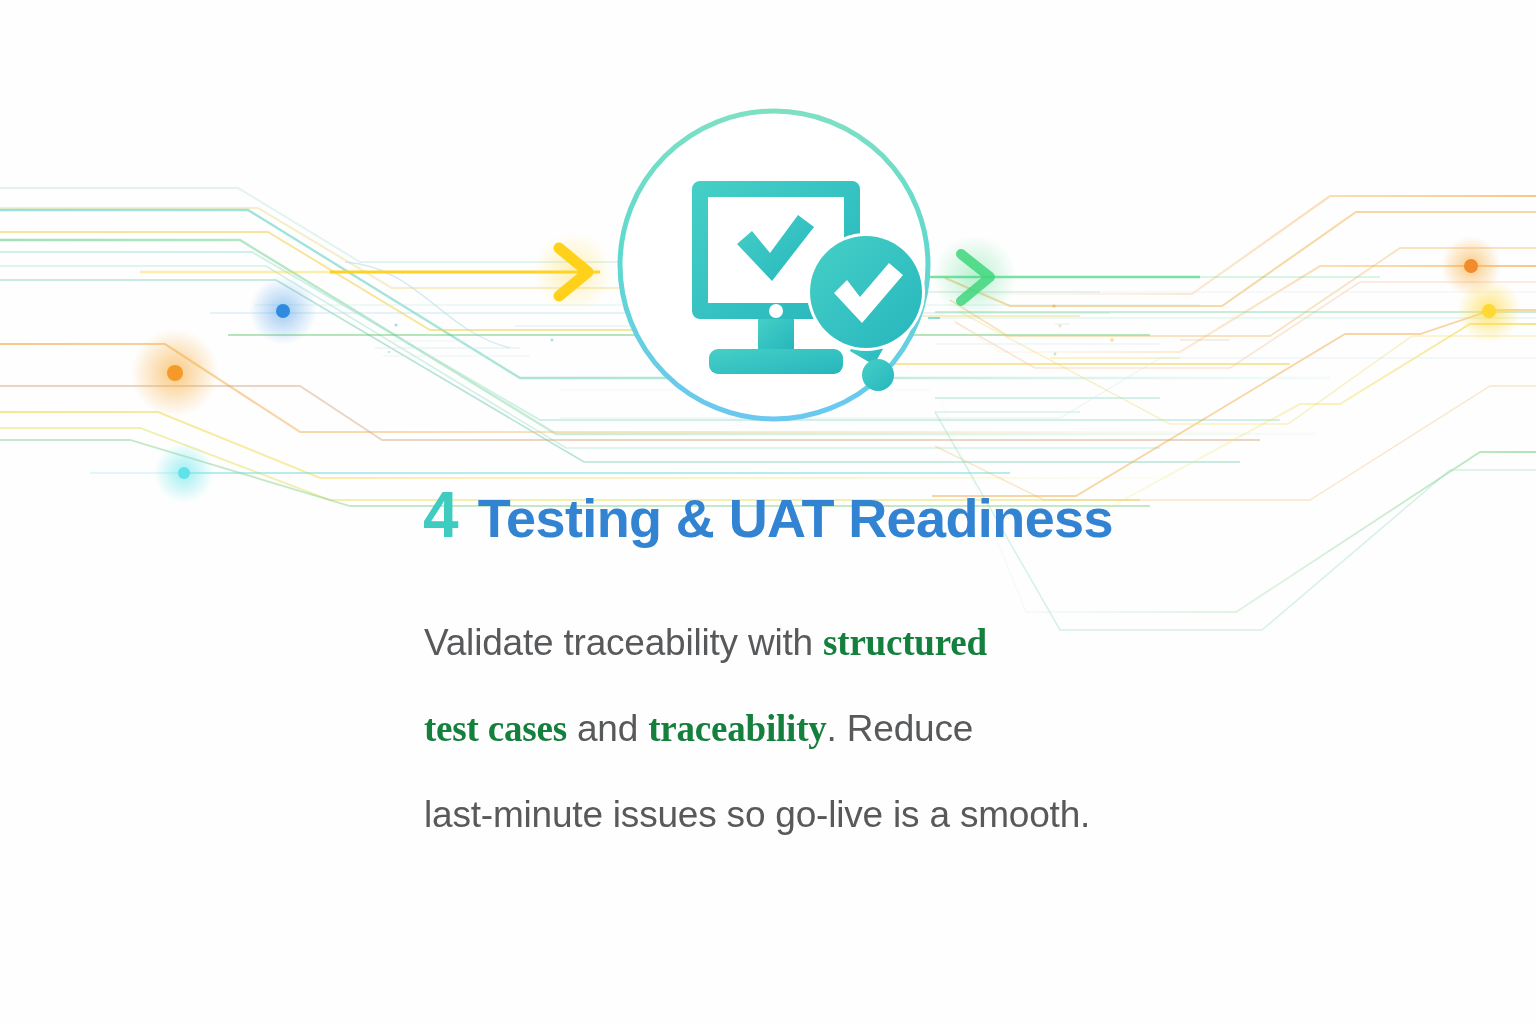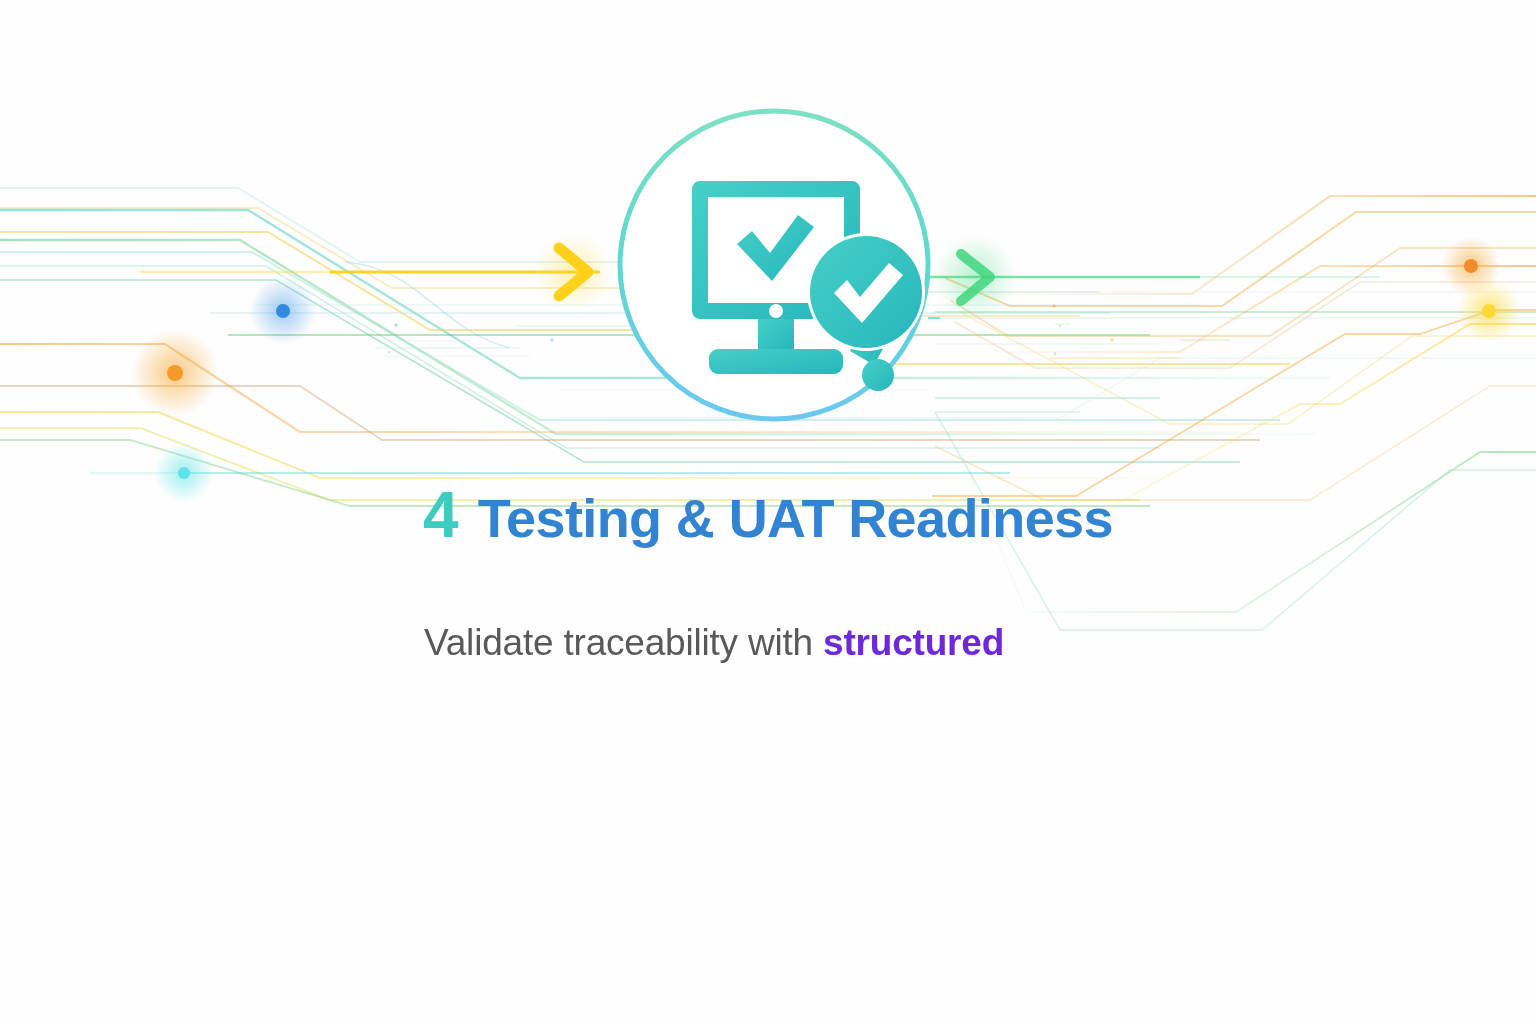--- a/index.html
+++ b/index.html
@@ -71,22 +71,23 @@
     top: 600px;
     width: 800px;
     font-family: "Liberation Sans", sans-serif;
     font-size: 37px;
     line-height: 86px;
     color: #58595b;
     font-weight: normal;
     letter-spacing: -0.2px;
   }
   .hl {
-    color: #6d28d9;
+    color: #15803d;
     font-weight: bold;
+    font-family: Liberation Serif, serif;
   }
   .line { display: block; }
 </style>
 </head>
 <body>
 
 <div class="slide">
 
   <svg class="circuit-bg" viewBox="0 0 1536 1024" width="1536" height="1024">
     <defs>
@@ -307,15 +308,17 @@
       <path d="M 222 190 L 235 177 L 248 194 L 277 160 L 291 172 L 250 220 Z" fill="#ffffff"></path>
     </g>
   </svg>
 
   <div class="title-row">
     <span class="title-num">4</span><span class="title-text">Testing &amp; UAT Readiness</span>
   </div>
 
   <div class="body-copy">
     <span class="line"><span>Validate traceability with </span><span class="hl">structured</span></span>
+    <span class="line"><span class="hl">test cases</span><span> and </span><span class="hl">traceability</span><span>. Reduce</span></span>
+    <span class="line">last-minute issues so go-live is a smooth.</span>
   </div>
 
 </div>
 
 </body></html>

